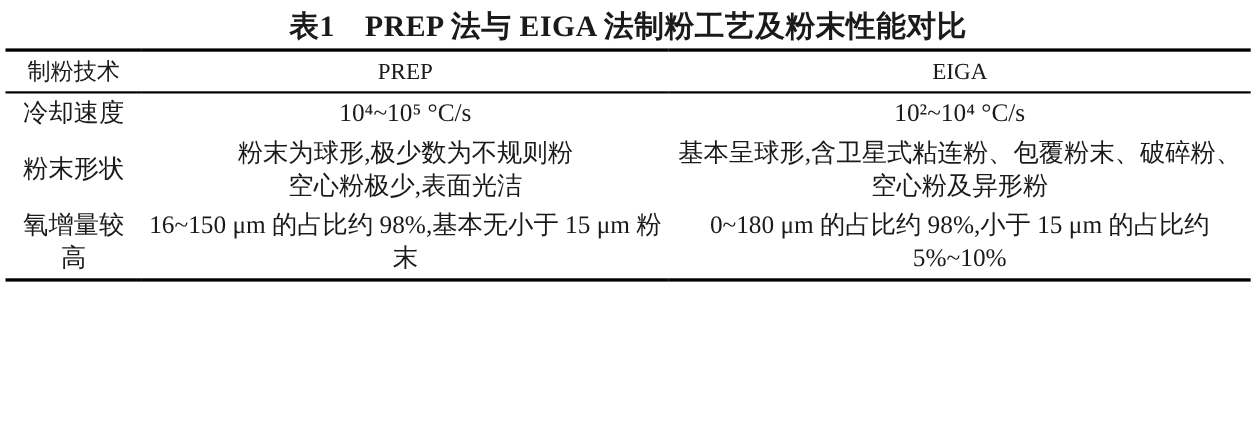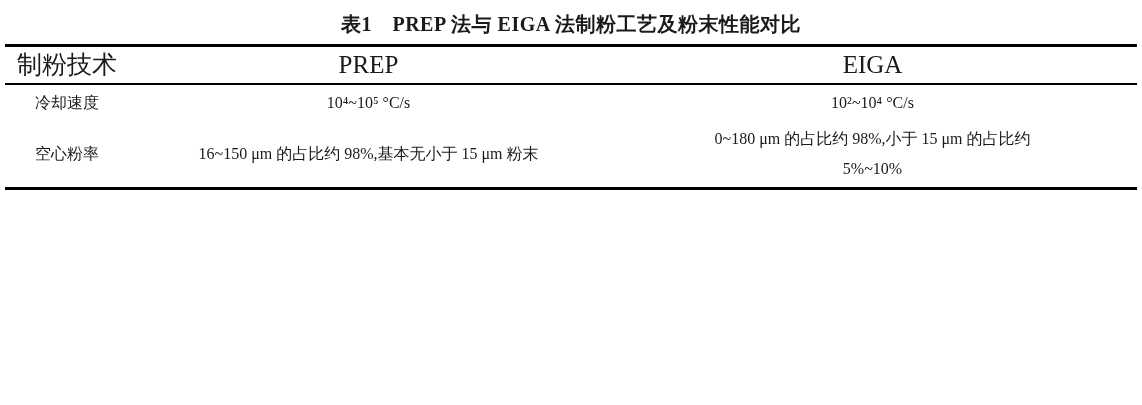--- a/index.html
+++ b/index.html
@@ -12,21 +12,21 @@
     height: 405px;
     overflow: hidden;
     background: #ffffff;
     color: #1a1a1a;
     font-family: "Liberation Serif", "DejaVu Serif", serif;
     box-sizing: border-box;
   }
   .caption {
     text-align: center;
     font-weight: bold;
-    font-size: 20px;
+    font-size: 27px;
     line-height: 26px;
     padding: 11px 0 7px 0;
     letter-spacing: 0.5px;
   }
   table.cmp {
     width: 1132px;
     margin: 0 5px;
     border-collapse: collapse;
     table-layout: fixed;
     border-top: 3px solid #000;
@@ -35,26 +35,26 @@
   col.c1 { width: 124px; }
   col.c2 { width: 479px; }
   col.c3 { width: 529px; }
   thead tr {
     border-bottom: 2px solid #000;
   }
   th, td {
     font-weight: normal;
     text-align: center;
     vertical-align: middle;
-    font-size: 16px;
+    font-size: 23px;
     line-height: 30px;
     padding: 3px 6px;
     white-space: pre-line;
   }
-  th { font-size: 25px; }
+  th { font-size: 21px; }
 </style>
 </head>
 <body>
 
 <div class="page">
 
   <div class="caption">表1　PREP 法与 EIGA 法制粉工艺及粉末性能对比</div>
 
   <table class="cmp">
     <colgroup>
@@ -69,21 +69,28 @@
         <th>EIGA</th>
       </tr>
     </thead>
     <tbody>
       <tr>
         <td>冷却速度</td>
         <td>10⁴~10⁵ °C/s</td>
         <td>10²~10⁴ °C/s</td>
       </tr>
       <tr>
-        <td>空心粉率</td>
+        <td>粉末形状</td>
+        <td>粉末为球形,极少数为不规则粉
+空心粉极少,表面光洁</td>
+        <td>基本呈球形,含卫星式粘连粉、包覆粉末、破碎粉、
+空心粉及异形粉</td>
+      </tr>
+      <tr>
+        <td>氧增量较高</td>
         <td>16~150 μm 的占比约 98%,基本无小于 15 μm 粉末</td>
         <td>0~180 μm 的占比约 98%,小于 15 μm 的占比约
 5%~10%</td>
       </tr>
     </tbody>
   </table>
 
 </div>
 
 </body></html>

